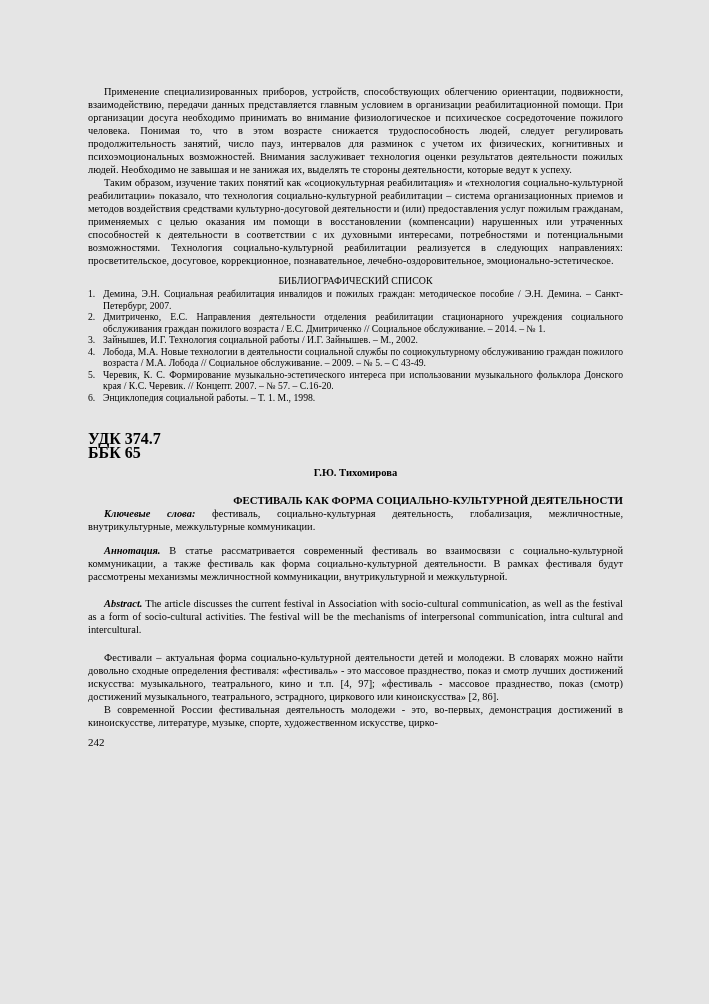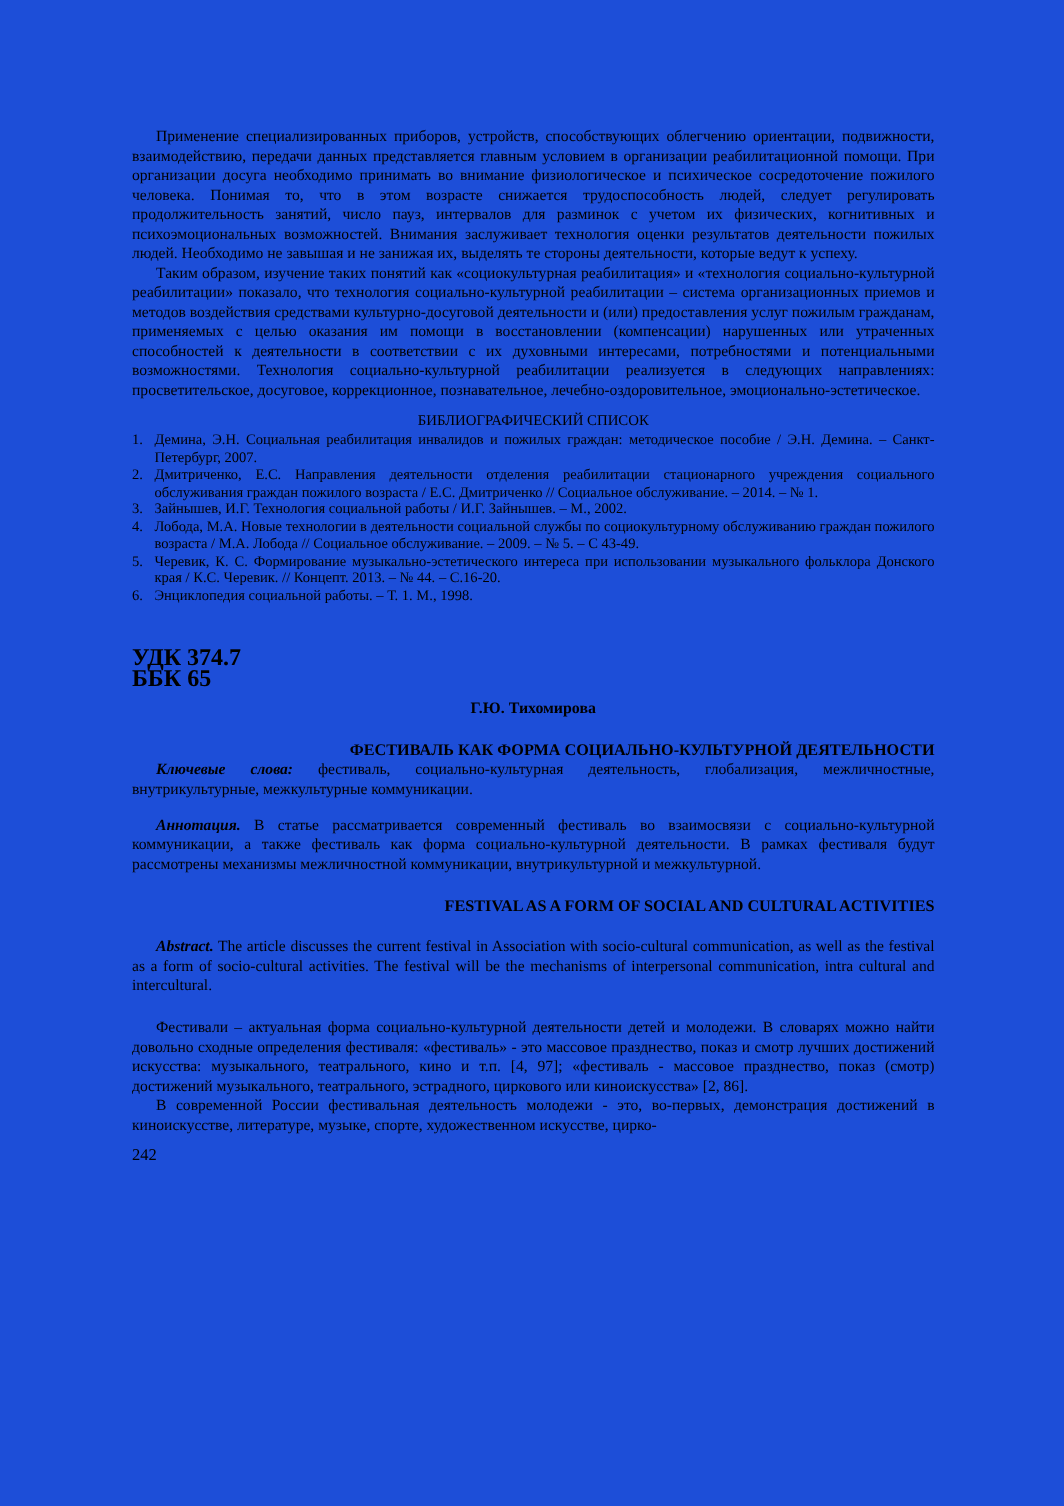--- a/index.html
+++ b/index.html
@@ -6,21 +6,21 @@
     margin: 0;
     padding: 0;
     background: #ffffff;
   }
   .page {
     position: relative;
     width: 709px;
     height: 1004px;
     box-sizing: border-box;
     padding: 85px 86px 0 88px;
-    background: #1d4ed8;
+    background: #e5e5e5;
     color: #000000;
     font-family: "Liberation Serif", "DejaVu Serif", serif;
     overflow: hidden;
   }
   p { margin: 0; }
   .body-text {
     font-size: 10.4px;
     line-height: 13px;
     text-align: justify;
     text-indent: 16px;
@@ -93,36 +93,35 @@
 
   <p class="body-text">Применение специализированных приборов, устройств, способствующих облегчению ориентации, подвижности, взаимодействию, передачи данных представляется главным условием в организации реабилитационной помощи. При организации досуга необходимо принимать во внимание физиологическое и психическое сосредоточение пожилого человека. Понимая то, что в этом возрасте снижается трудоспособность людей, следует регулировать продолжительность занятий, число пауз, интервалов для разминок с учетом их физических, когнитивных и психоэмоциональных возможностей. Внимания заслуживает технология оценки результатов деятельности пожилых людей. Необходимо не завышая и не занижая их, выделять те стороны деятельности, которые ведут к успеху.</p>
   <p class="body-text">Таким образом, изучение таких понятий как «социокультурная реабилитация» и «технология социально-культурной реабилитации» показало, что технология социально-культурной реабилитации – система организационных приемов и методов воздействия средствами культурно-досуговой деятельности и (или) предоставления услуг пожилым гражданам, применяемых с целью оказания им помощи в восстановлении (компенсации) нарушенных или утраченных способностей к деятельности в соответствии с их духовными интересами, потребностями и потенциальными возможностями. Технология социально-культурной реабилитации реализуется в следующих направлениях: просветительское, досуговое, коррекционное, познавательное, лечебно-оздоровительное, эмоционально-эстетическое.</p>
 
   <div class="bib-heading">БИБЛИОГРАФИЧЕСКИЙ СПИСОК</div>
   <ol class="bib-list">
     <li>Демина, Э.Н. Социальная реабилитация инвалидов и пожилых граждан: методическое пособие / Э.Н. Демина. – Санкт- Петербург, 2007.</li>
     <li>Дмитриченко, Е.С. Направления деятельности отделения реабилитации стационарного учреждения социального обслуживания граждан пожилого возраста / Е.С. Дмитриченко // Социальное обслуживание. – 2014. – № 1.</li>
     <li>Зайнышев, И.Г. Технология социальной работы / И.Г. Зайнышев. – М., 2002.</li>
     <li>Лобода, М.А. Новые технологии в деятельности социальной службы по социокультурному обслуживанию граждан пожилого возраста / М.А. Лобода // Социальное обслуживание. – 2009. – № 5. – С 43-49.</li>
-    <li>Черевик, К. С. Формирование музыкально-эстетического интереса при использовании музыкального фольклора Донского края / К.С. Черевик. // Концепт. 2013. – № 44. – С.16-20.</li>
+    <li>Черевик, К. С. Формирование музыкально-эстетического интереса при использовании музыкального фольклора Донского края / К.С. Черевик. // Концепт. 2007. – № 57. – С.16-20.</li>
     <li>Энциклопедия социальной работы. – Т. 1. М., 1998.</li>
   </ol>
 
   <div class="udk-block">
     <div>УДК 374.7</div>
     <div>ББК 65</div>
   </div>
 
   <div class="author author-ru">Г.Ю. Тихомирова</div>
   <div class="title title-ru">ФЕСТИВАЛЬ КАК ФОРМА СОЦИАЛЬНО-КУЛЬТУРНОЙ ДЕЯТЕЛЬНОСТИ</div>
 
   <p class="body-text"><span class="label">Ключевые слова:</span> <span>фестиваль, социально-культурная деятельность, глобализация, межличностные, внутрикультурные, межкультурные коммуникации.</span></p>
   <p class="body-text annotation"><span class="label">Аннотация.</span> <span>В статье рассматривается современный фестиваль во взаимосвязи с социально-культурной коммуникации, а также фестиваль как форма социально-культурной деятельности. В рамках фестиваля будут рассмотрены механизмы межличностной коммуникации, внутрикультурной и межкультурной.</span></p>
 
-  <div class="title title-en">FESTIVAL AS A FORM OF SOCIAL AND CULTURAL ACTIVITIES</div>
 
   <p class="body-text abstract"><span class="label">Abstract.</span> <span>The article discusses the current festival in Association with socio-cultural communication, as well as the festival as a form of socio-cultural activities. The festival will be the mechanisms of interpersonal communication, intra cultural and intercultural.</span></p>
 
   <p class="body-text body-start">Фестивали – актуальная форма социально-культурной деятельности детей и молодежи. В словарях можно найти довольно сходные определения фестиваля: «фестиваль» - это массовое празднество, показ и смотр лучших достижений искусства: музыкального, театрального, кино и т.п. [4, 97]; «фестиваль - массовое празднество, показ (смотр) достижений музыкального, театрального, эстрадного, циркового или киноискусства» [2, 86].</p>
   <p class="body-text">В современной России фестивальная деятельность молодежи - это, во-первых, демонстрация достижений в киноискусстве, литературе, музыке, спорте, художественном искусстве, цирко-</p>
 
   <div class="page-number">242</div>
 
 </div>
 

